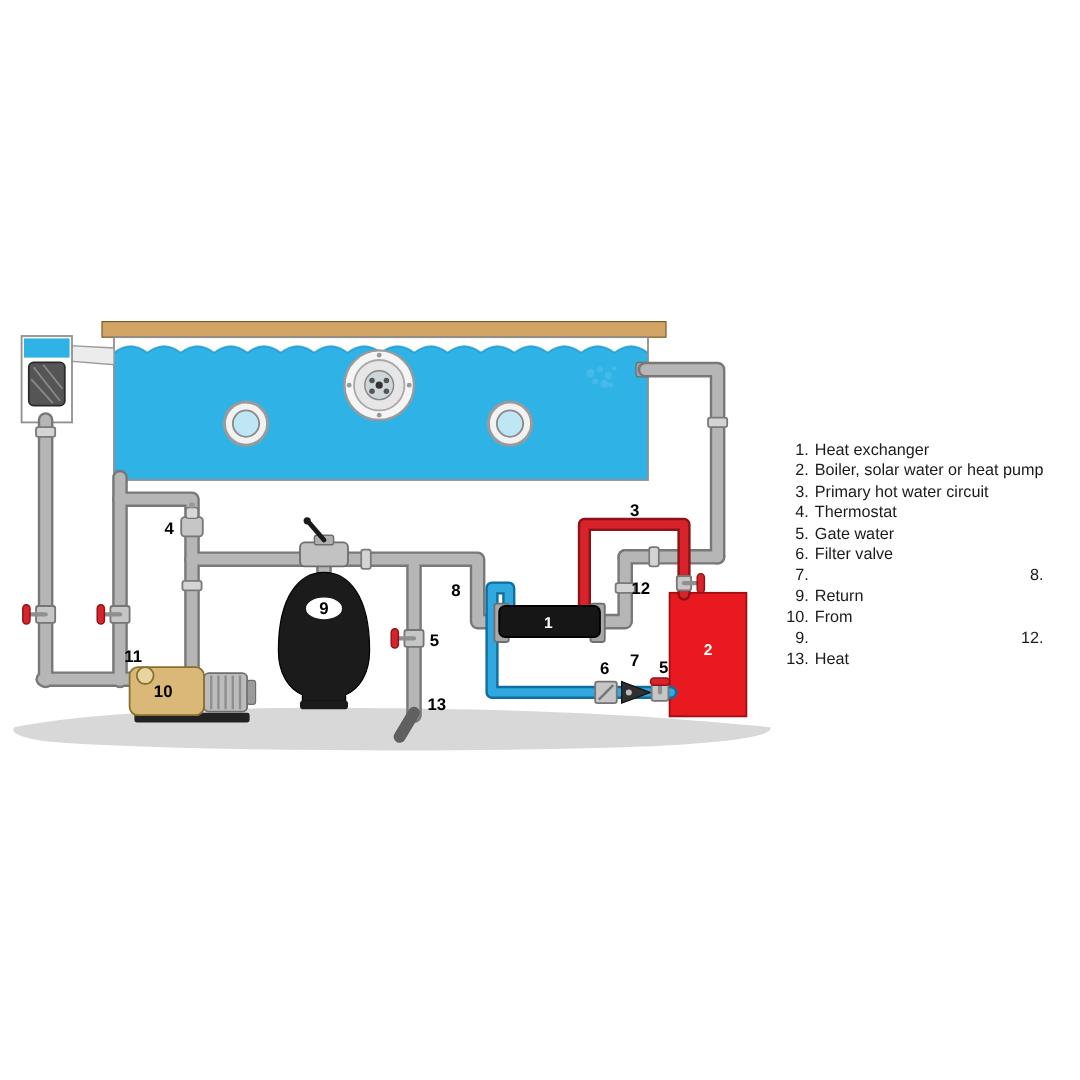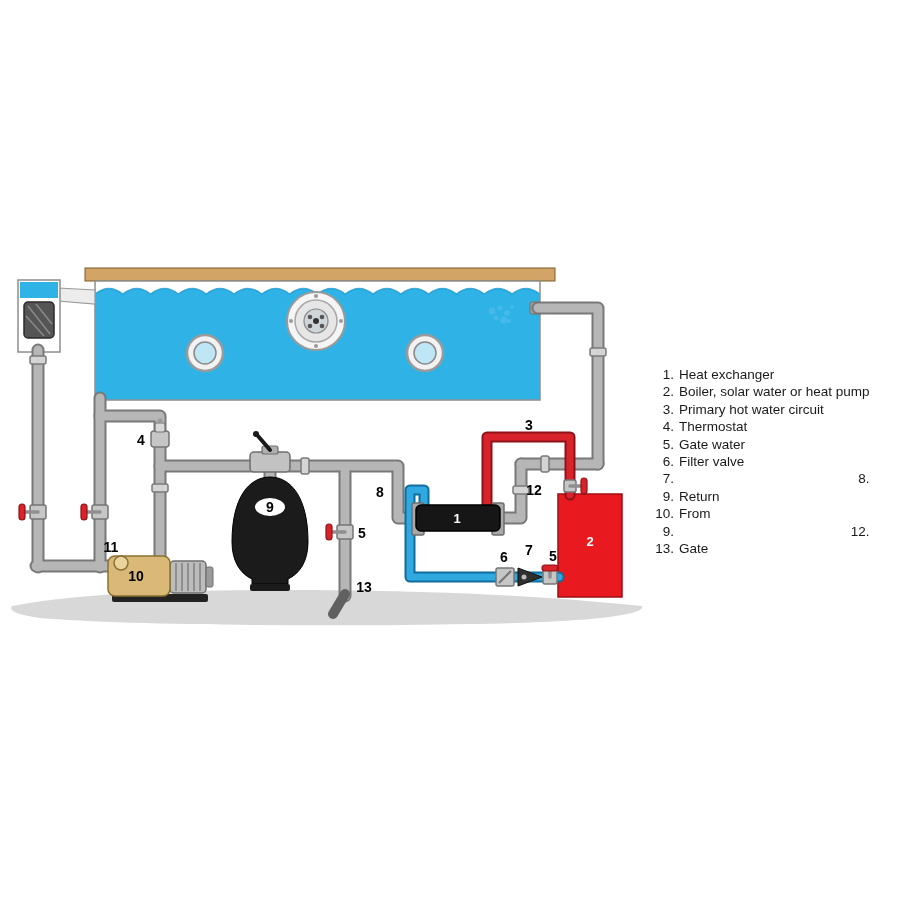--- a/index.html
+++ b/index.html
@@ -241,16 +241,16 @@
   <span class="t">Filter valve</span>
   <span class="n">7.</span>
   <span class="n">8.</span>
   <span class="n">9.</span>
   <span class="t">Return</span>
   <span class="n">10.</span>
   <span class="t">From</span>
   <span class="n">9.</span>
   <span class="n">12.</span>
   <span class="n">13.</span>
-  <span class="t">Gate</span>
+  <span class="t">Heat</span>
 </div>
 
 </div>
 
 </body></html>

